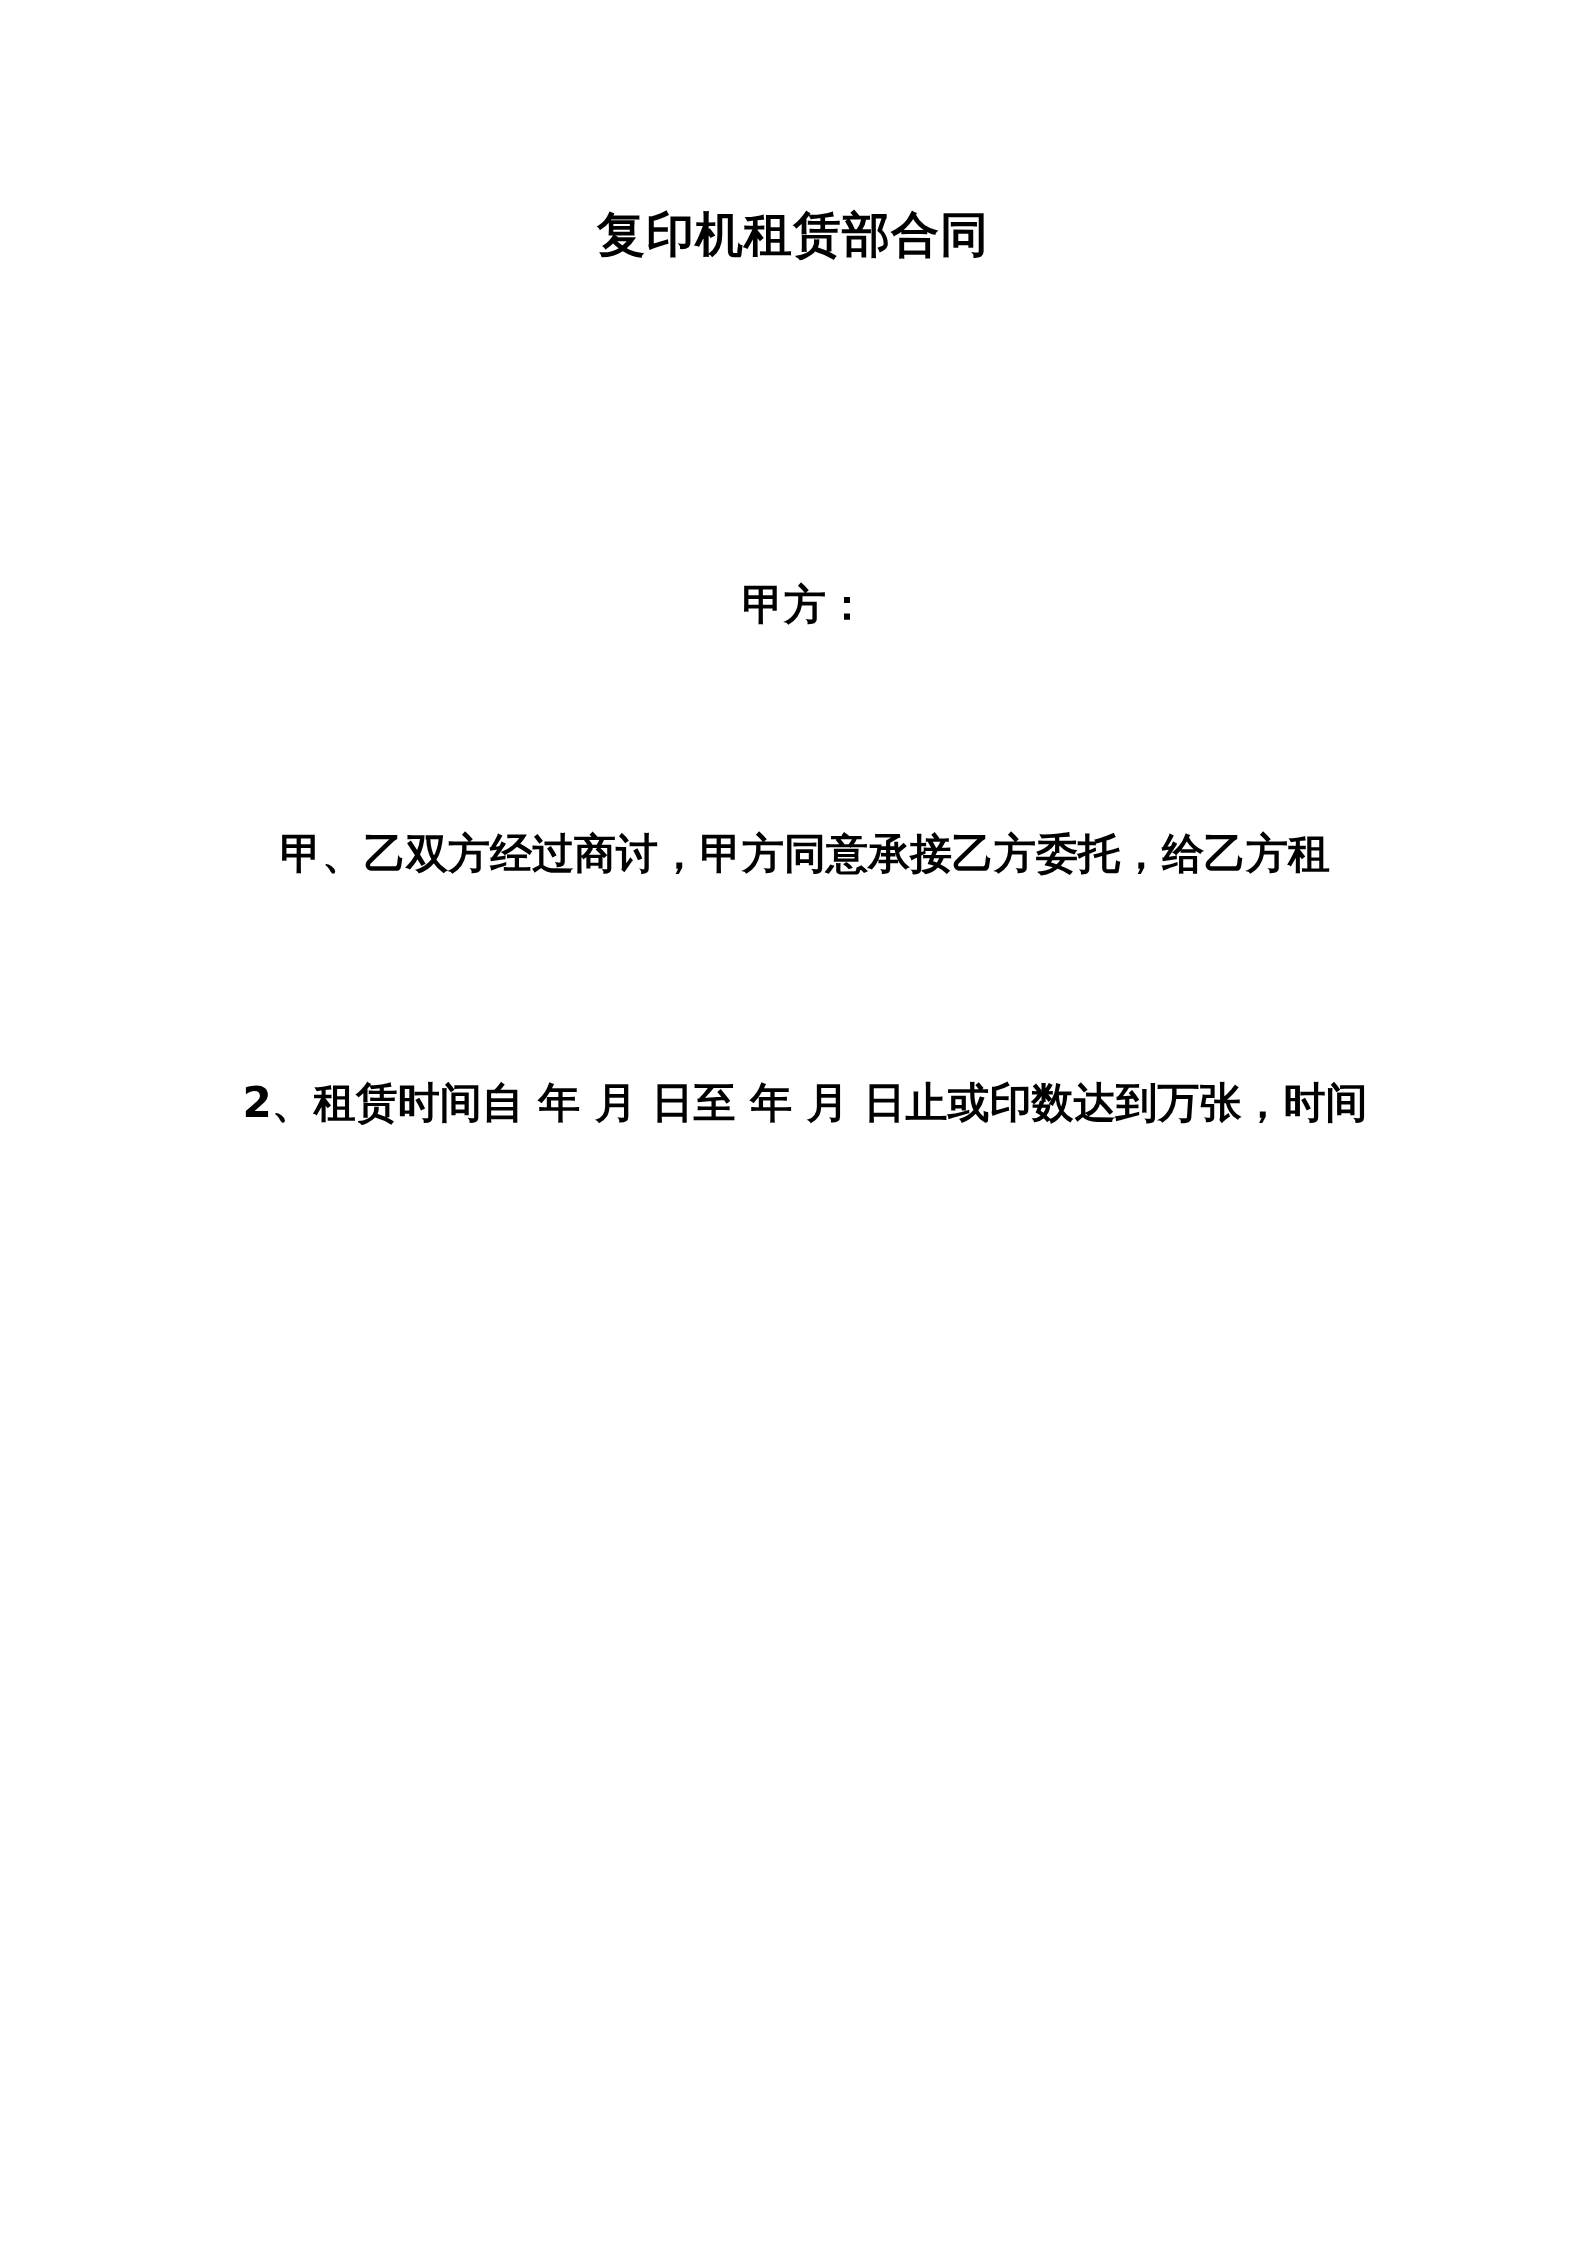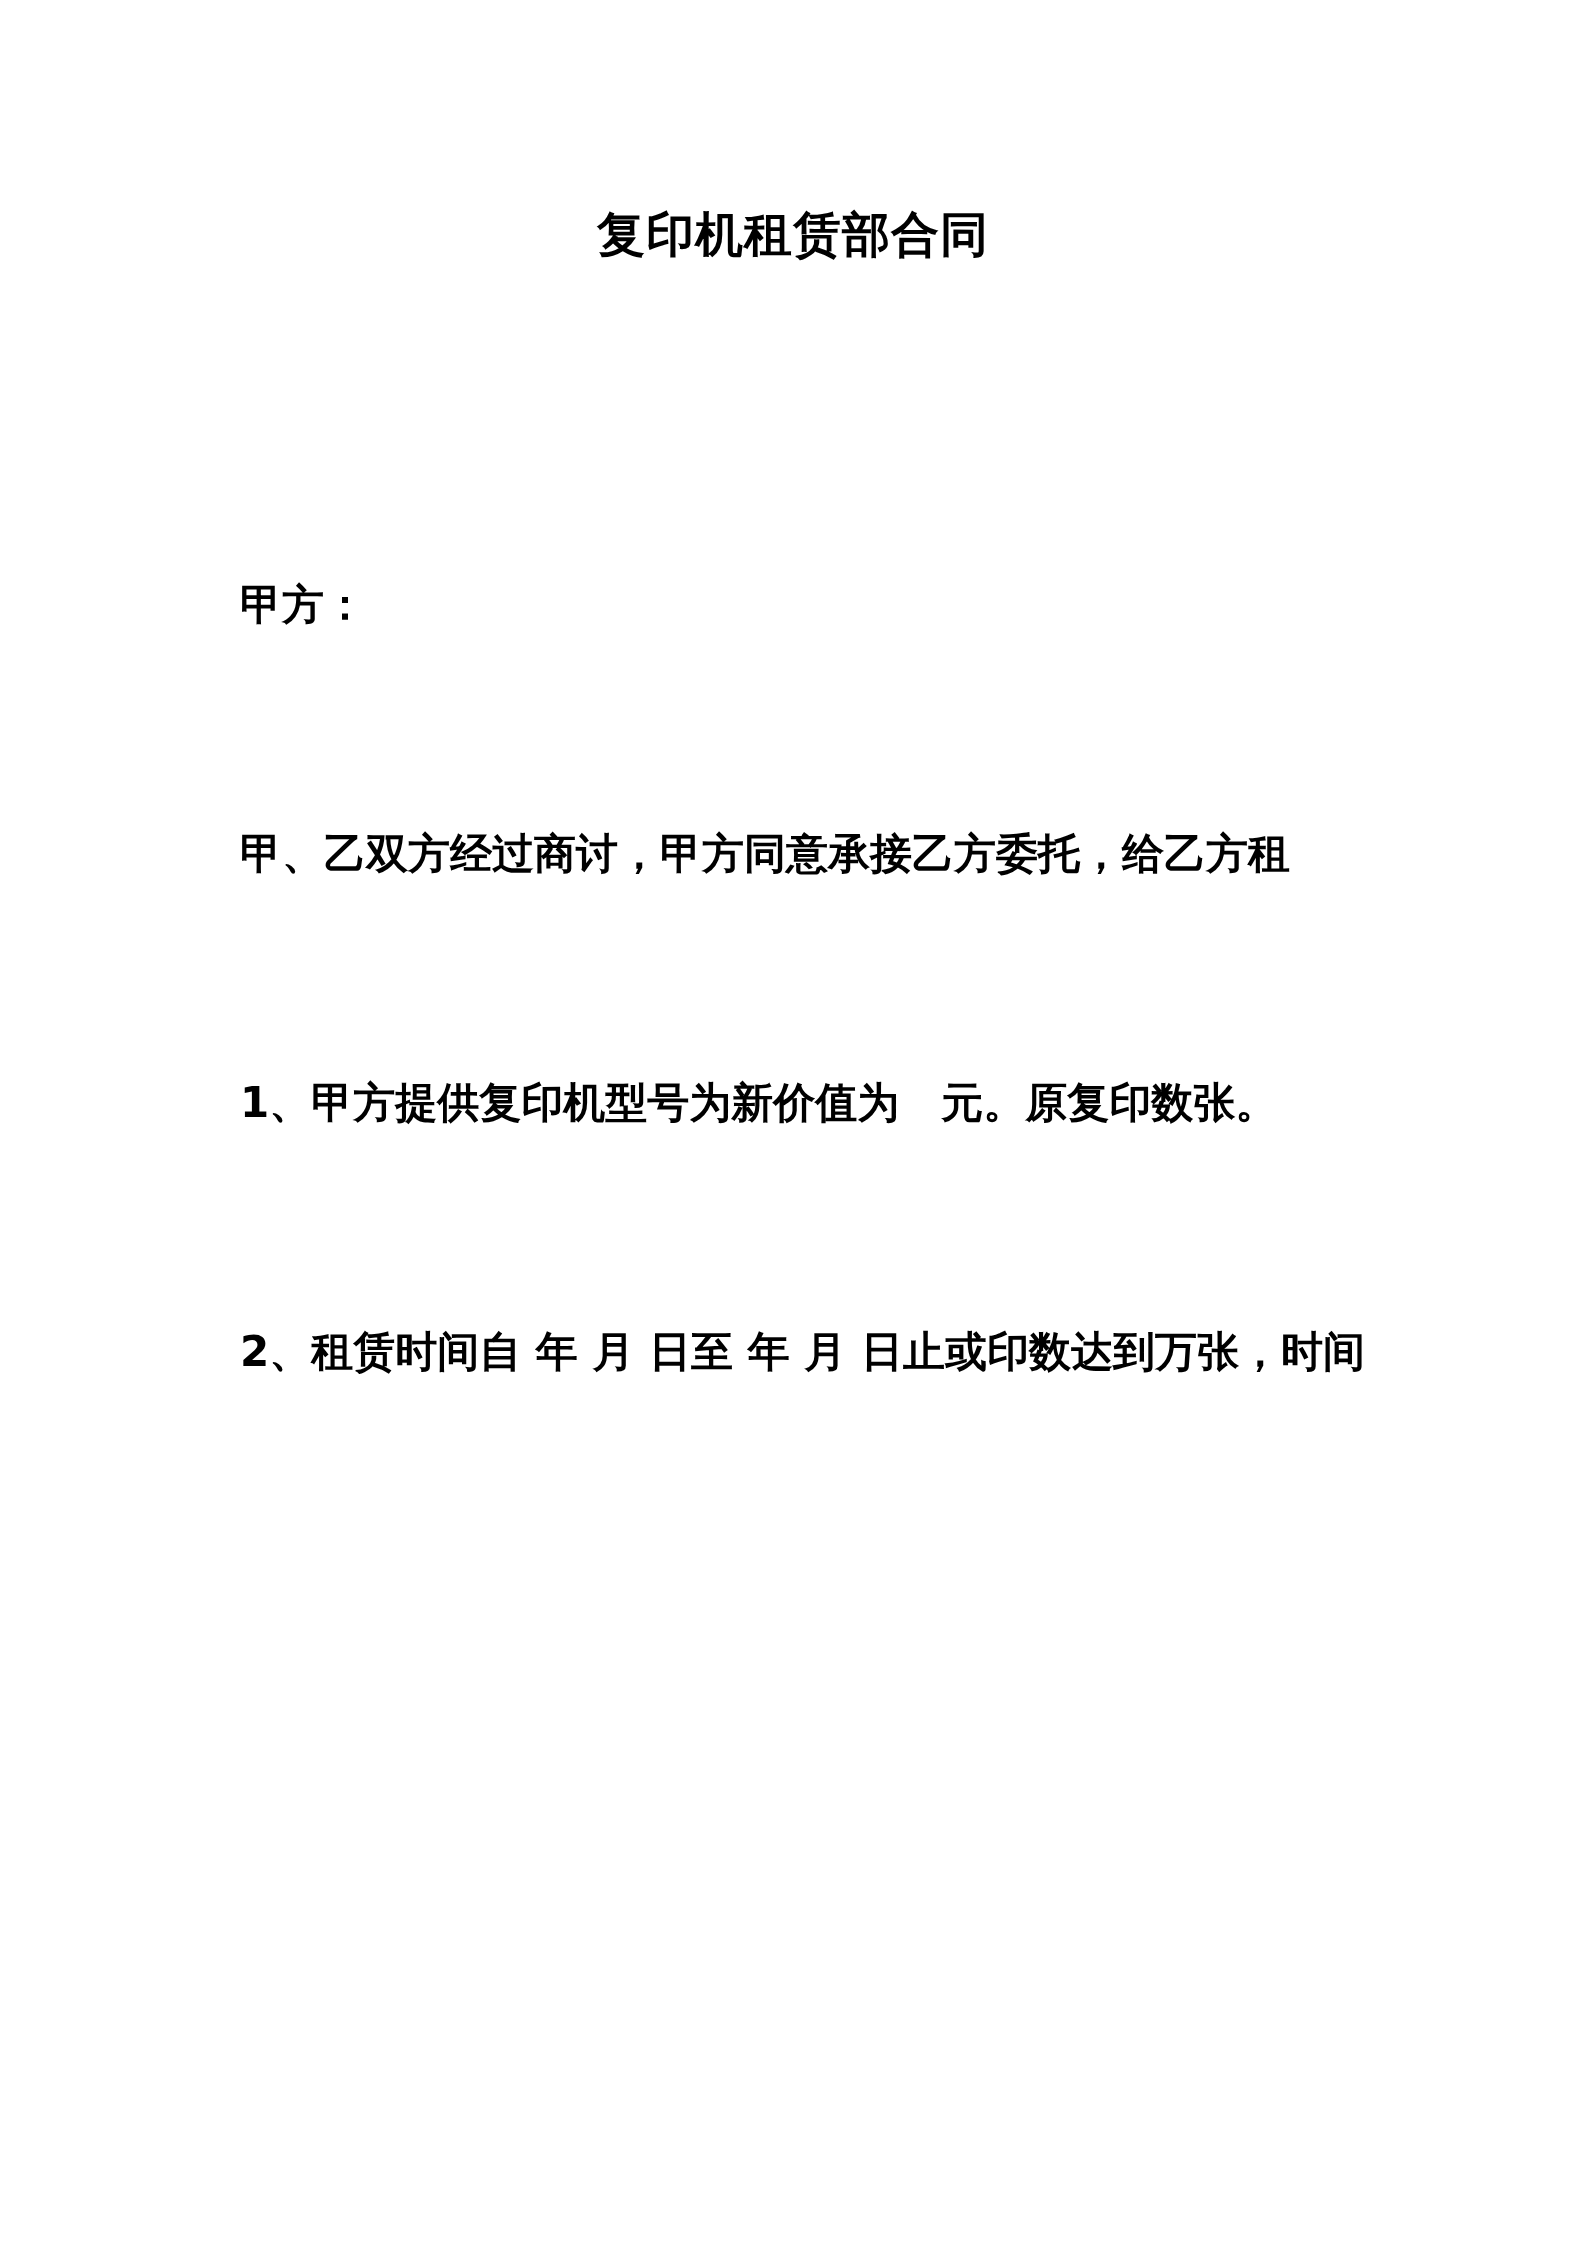--- a/index.html
+++ b/index.html
@@ -37,32 +37,32 @@
     font-size: 42px;
     line-height: 83px;
     font-weight: 700;
     color: #000000;
     text-align: left;
     white-space: pre-wrap;
   }
   .doc-line {
     height: 83px;
     overflow: hidden;
+    text-align: center;
   }
 </style>
 </head>
 <body>
 
 <div class="page">
   <h1 class="doc-title">复印机租赁部合同</h1>
 
   <div class="doc-body">
     <div class="doc-line">甲方：</div>
     <div class="doc-line">甲、乙双方经过商讨，甲方同意承接乙方委托，给乙方租赁，本复印</div>
-    <div class="doc-line">1、甲方提供复印机型号为新价值为　元。原复印数张。</div>
     <div class="doc-line">2、租赁时间自 年 月 日至 年 月 日止或印数达到万张，时间年两</div>
     
     
     
     
     
     
     
     
     

